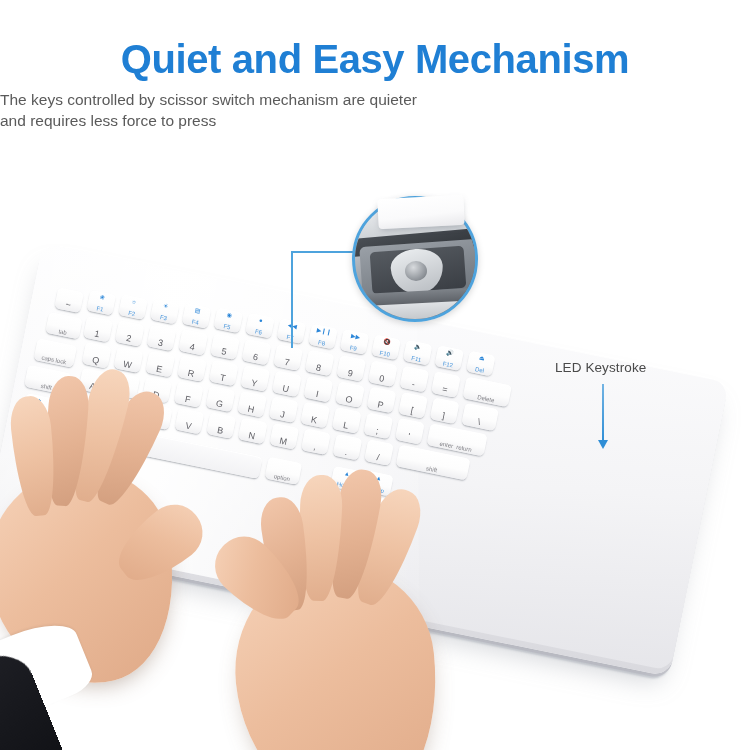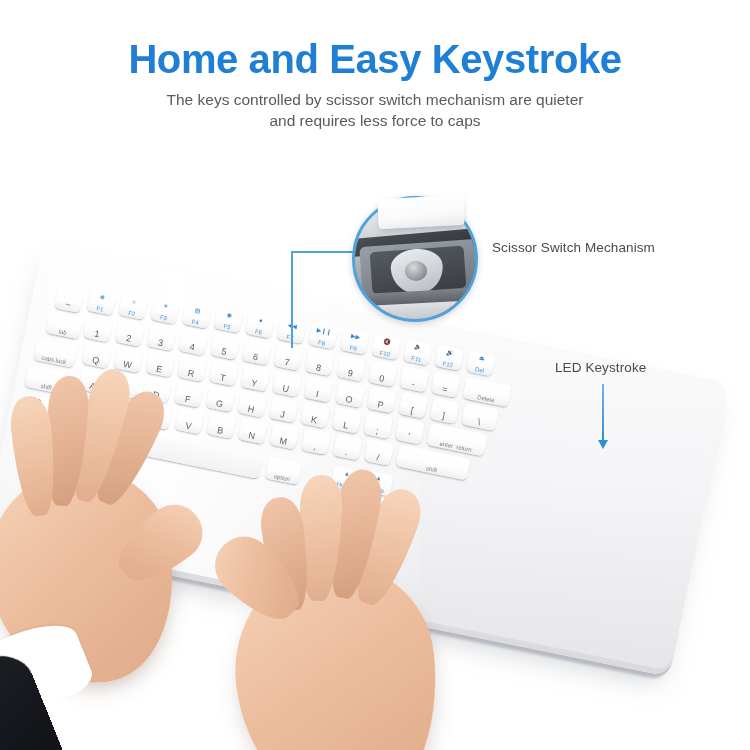--- a/index.html
+++ b/index.html
@@ -10,21 +10,21 @@
   }
   .stage{position:absolute;inset:0;width:750px;height:750px;overflow:hidden;background:#fff;}
 
   
   .headline{
     position:absolute;left:0;top:38px;width:750px;text-align:center;
     font-size:40px;font-weight:bold;letter-spacing:-0.4px;
     color:#1f7fd4;line-height:1.05;
   }
   .subtitle{
-    position:absolute;left:0;top:90px;width:750px;text-align:center;
+    position:absolute;left:0;top:90px;width:750px;text-align:left;
     font-size:15.5px;color:#5a5a5a;line-height:1.35;font-weight:400;
   }
 
   
   .kb-wrap{position:absolute;left:0;top:200px;width:750px;height:550px;overflow:hidden;}
 
   
   .kb-body{
     position:absolute;left:-40px;top:55px;width:790px;height:420px;
     transform:rotate(11.5deg);transform-origin:50% 50%;
@@ -108,24 +108,24 @@
     position:absolute;width:0;height:0;
     border-left:5.5px solid transparent;border-right:5.5px solid transparent;
     border-top:9px solid #2f8ed6;
   }
 </style>
 </head>
 <body>
 
 <div class="stage">
 
-  <div class="headline">Home and Easy Keystroke</div>
+  <div class="headline">Quiet and Easy Mechanism</div>
   <div class="subtitle">
     <div>The keys controlled by scissor switch mechanism are quieter</div>
-    <div>and requires less force to caps</div>
+    <div>and requires less force to press</div>
   </div>
 
   <div class="kb-wrap">
 
     <div class="kb-body">
       <div class="kb-slab"></div>
       <div class="kb-top-face">
         <div class="kb-sheen"></div>
 
         <div class="key" style="left:14px;top:150px;width:28px;height:22px;">
@@ -429,19 +429,18 @@
       <div class="sc-dark" style="left:50px;top:62px;width:22px;height:20px;border-radius:50%;
            background:radial-gradient(circle at 38% 32%,#d8dbde,#8b9096 70%,#5e6369);"></div>
       <div class="sc-plate" style="left:2px;top:92px;width:126px;height:16px;transform:rotate(-3deg);
            background:linear-gradient(180deg,#7d8288,#55595f);"></div>
       <div class="sc-light" style="left:-4px;top:104px;width:140px;height:30px;transform:rotate(-3deg);
            background:linear-gradient(180deg,#dfe2e5,#aeb2b7);"></div>
     </div>
   </div>
   <div class="keycap-over"></div>
 
-  <div class="callout-label" style="left:492px;top:240px;">Scissor Switch Mechanism</div>
 
   <div class="callout-label" style="left:555px;top:360px;">LED Keystroke</div>
   <div class="arrow-shaft" style="left:602px;top:384px;height:58px;"></div>
   <div class="arrow-head" style="left:597.5px;top:440px;"></div>
 
 </div>
 
 </body></html>

